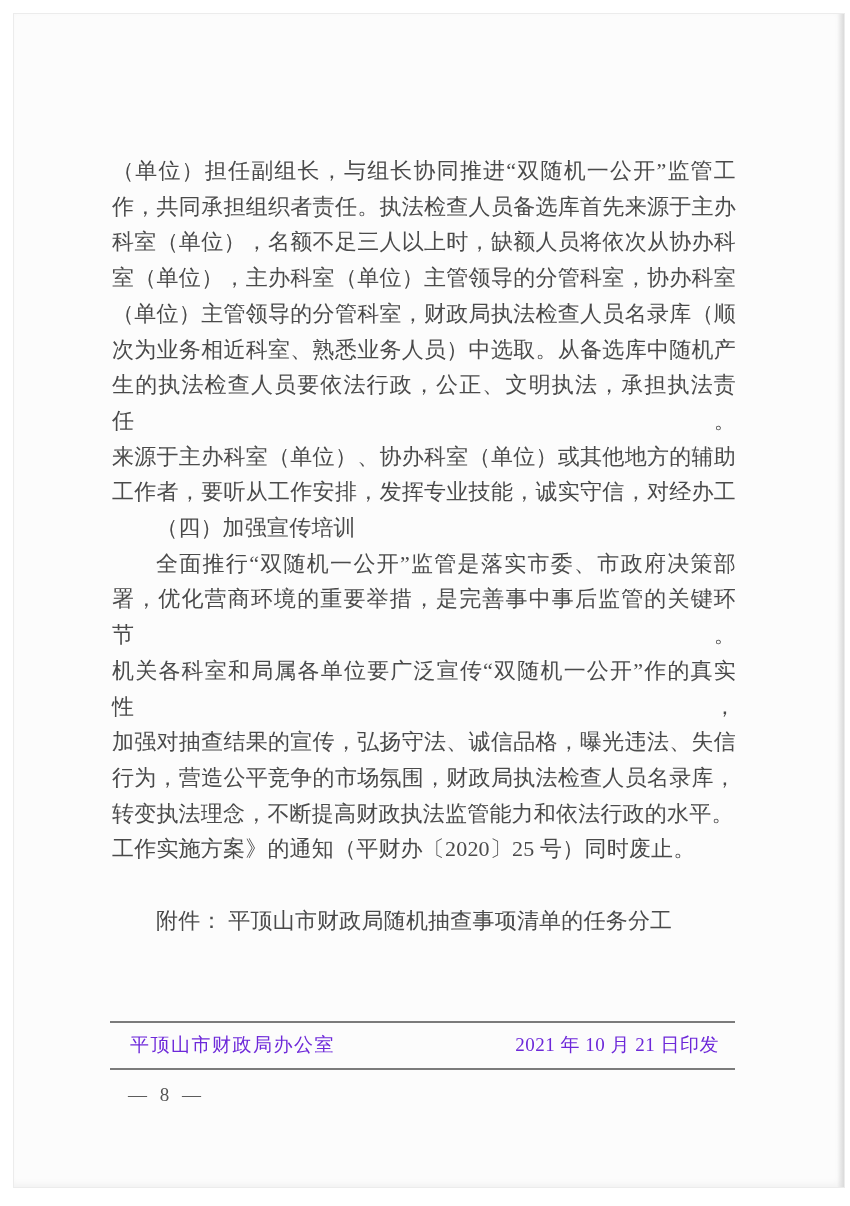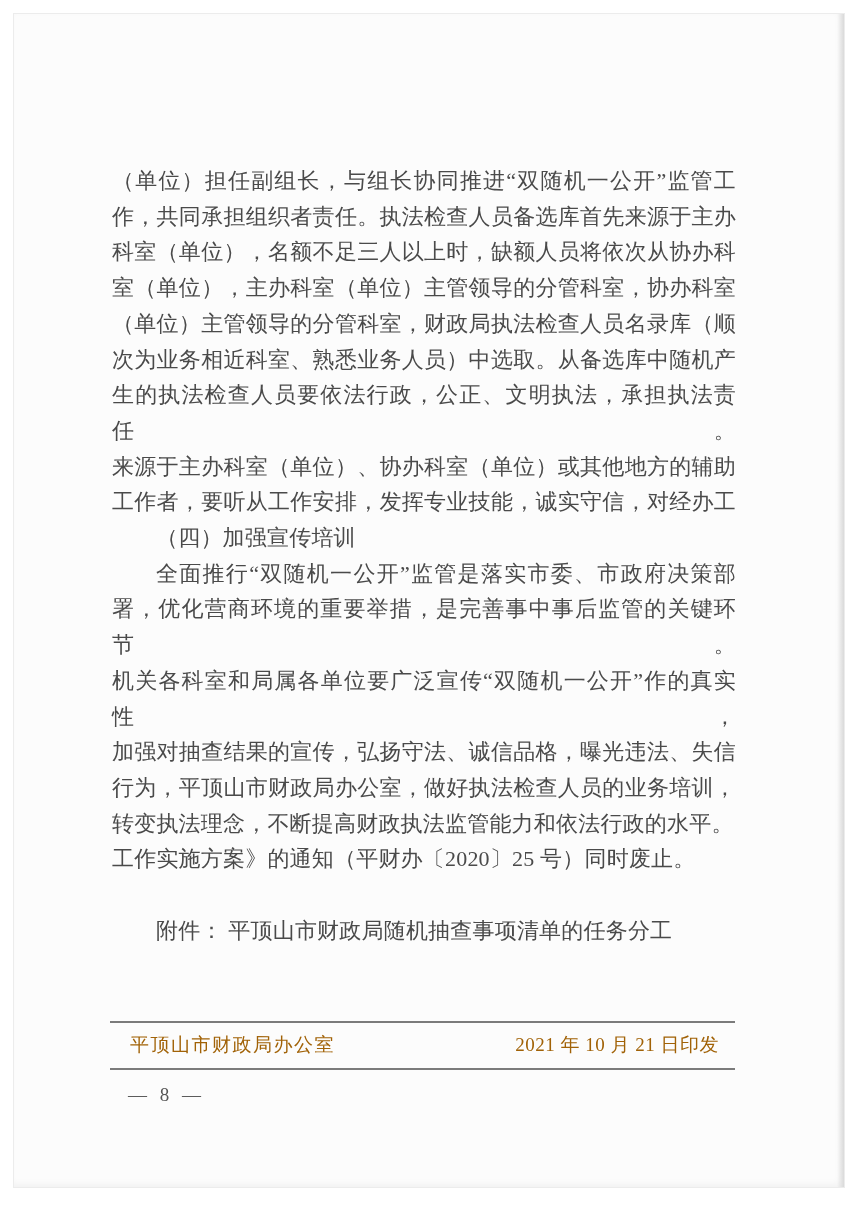--- a/index.html
+++ b/index.html
@@ -20,21 +20,21 @@
     box-shadow: inset -4px -3px 7px rgba(0,0,0,0.045);
   }
   .page-shade {
     position: absolute;
     right: 0; top: 0; bottom: 0;
     width: 7px;
     background: linear-gradient(to right, rgba(0,0,0,0), rgba(0,0,0,0.10));
   }
   .content {
     position: absolute;
-    left: 112px; top: 163px;
+    left: 112px; top: 153px;
     width: 624px;
     font-size: 22px;
     line-height: 35.7px;
     letter-spacing: 0.2px;
   }
   .ln {
     min-height: 35.7px;
     text-align: justify;
     text-align-last: justify;
     text-justify: inter-character;
@@ -52,21 +52,21 @@
   .rule-bottom { top: 1068px; }
   .footer-row {
     position: absolute;
     left: 110px; top: 1022px;
     width: 625px; height: 46px;
     display: flex;
     align-items: center;
     justify-content: space-between;
     padding: 0 16px 0 20px;
     font-size: 19px;
-    color: #a16207;
+    color: #6d28d9;
   }
   .footer-row .issuer { letter-spacing: 1.5px; }
   .footer-row .pdate  { letter-spacing: 0.5px; }
   .page-num {
     position: absolute;
     left: 128px; top: 1084px;
     font-size: 19px;
     letter-spacing: 4px;
     color: #555555;
   }
@@ -86,21 +86,21 @@
   <div class="ln">（单位）主管领导的分管科室，财政局执法检查人员名录库（顺</div>
   <div class="ln">次为业务相近科室、熟悉业务人员）中选取。从备选库中随机产</div>
   <div class="ln">生的执法检查人员要依法行政，公正、文明执法，承担执法责任。</div>
   <div class="ln">来源于主办科室（单位）、协办科室（单位）或其他地方的辅助</div>
   <div class="ln">工作者，要听从工作安排，发挥专业技能，诚实守信，对经办工</div>
   <div class="ln end indent">（四）加强宣传培训</div>
   <div class="ln indent">全面推行“双随机一公开”监管是落实市委、市政府决策部</div>
   <div class="ln">署，优化营商环境的重要举措，是完善事中事后监管的关键环节。</div>
   <div class="ln">机关各科室和局属各单位要广泛宣传“双随机一公开”作的真实性，</div>
   <div class="ln">加强对抽查结果的宣传，弘扬守法、诚信品格，曝光违法、失信</div>
-  <div class="ln">行为，平顶山市财政局办公室，做好执法检查人员的业务培训，</div>
+  <div class="ln">行为，营造公平竞争的市场氛围，财政局执法检查人员名录库，</div>
   <div class="ln end">转变执法理念，不断提高财政执法监管能力和依法行政的水平。</div>
   <div class="ln end">工作实施方案》的通知（平财办〔2020〕25 号）同时废止。</div>
   <div class="ln end"></div>
   <div class="ln end indent">附件： 平顶山市财政局随机抽查事项清单的任务分工</div>
 </div>
 
 <div class="rule rule-top"></div>
 <div class="footer-row">
   <span class="issuer">平顶山市财政局办公室</span>
   <span class="pdate">2021 年 10 月 21 日印发</span>

